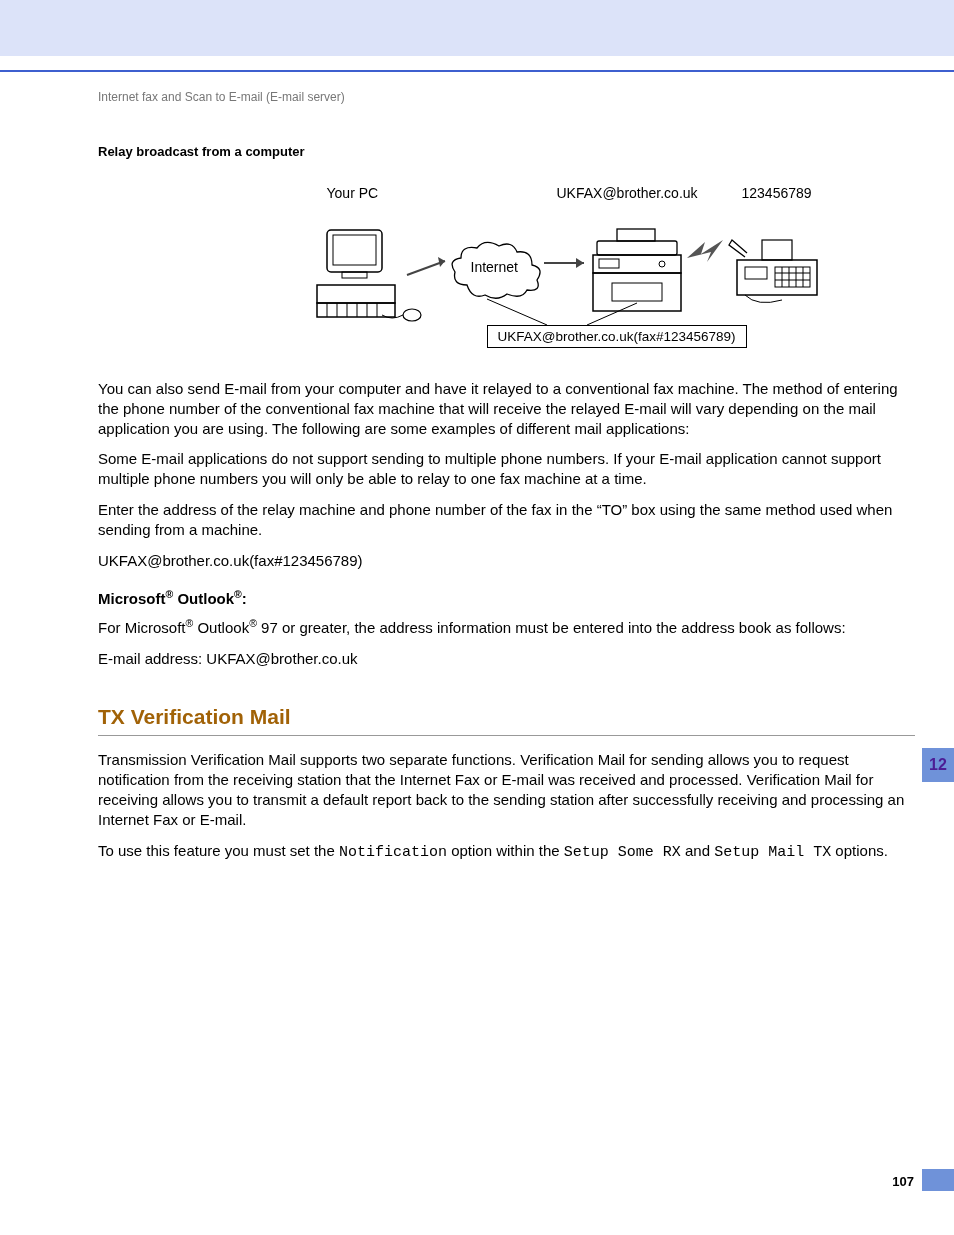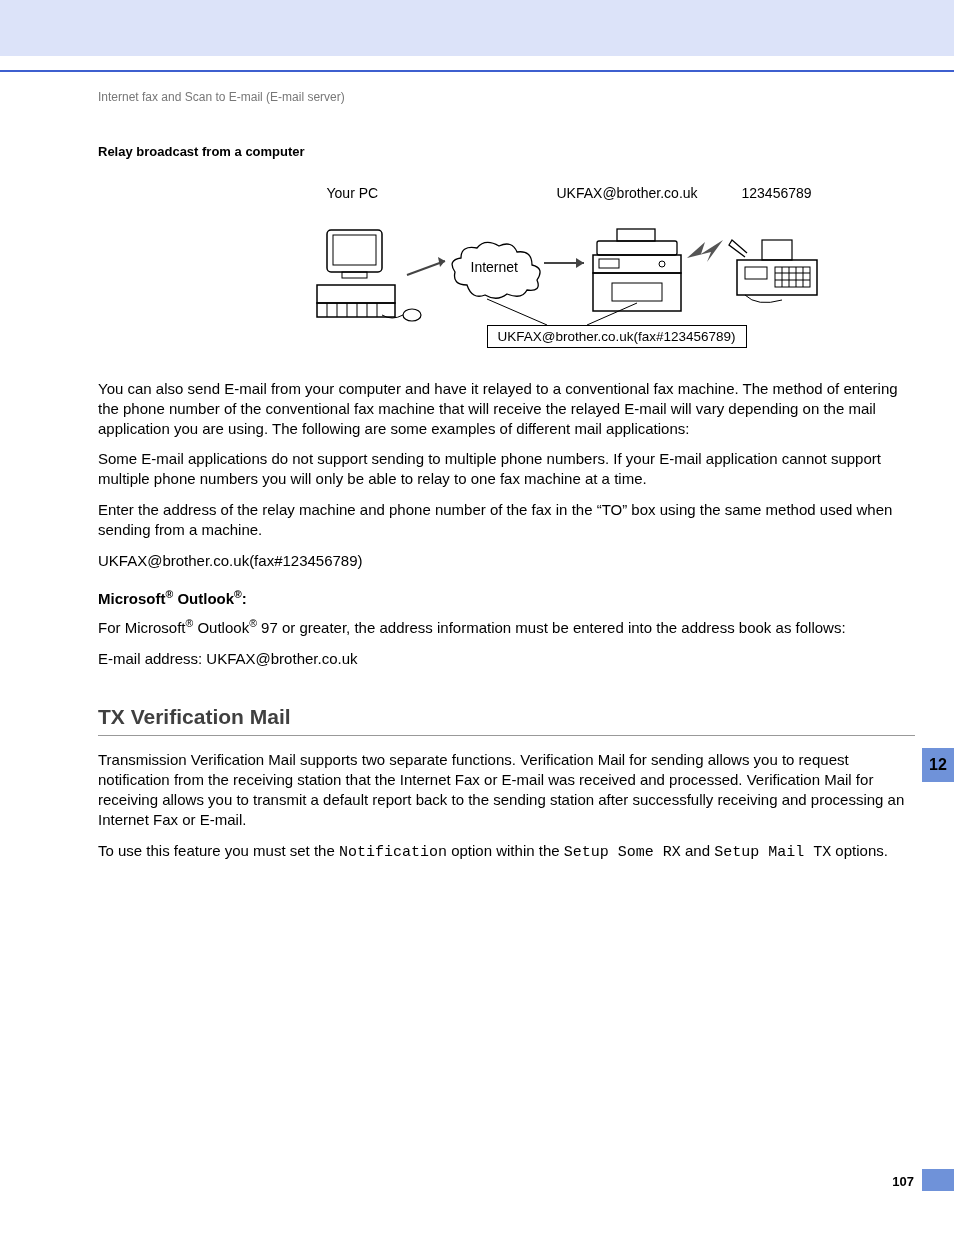--- a/index.html
+++ b/index.html
@@ -39,21 +39,21 @@
   }
   .h-sub-small {
     font-size: 15px;
     font-weight: bold;
     margin-top: 18px;
     margin-bottom: 10px;
   }
   .h-section {
     font-size: 21px;
     font-weight: bold;
-    color: #404040;
+    color: #a16207;
     margin-top: 36px;
     margin-bottom: 6px;
   }
   .hr-grey {
     height: 1.5px;
     background: #999;
     margin-bottom: 14px;
   }
   p.body { margin-bottom: 11px; line-height: 1.32; }
   sup { font-size: 0.7em; vertical-align: super; }
@@ -101,21 +101,21 @@
   svg { overflow: visible; }
 
   
   .side-tab {
     position: absolute;
     right: 0;
     top: 748px;
     width: 32px;
     height: 34px;
     background: #6f92d9;
-    color: #000000;
+    color: #4c1d95;
     font-size: 16px;
     font-weight: bold;
     display: flex;
     align-items: center;
     justify-content: center;
   }
   .page-num-box {
     position: absolute;
     right: 0;
     bottom: 44px;

